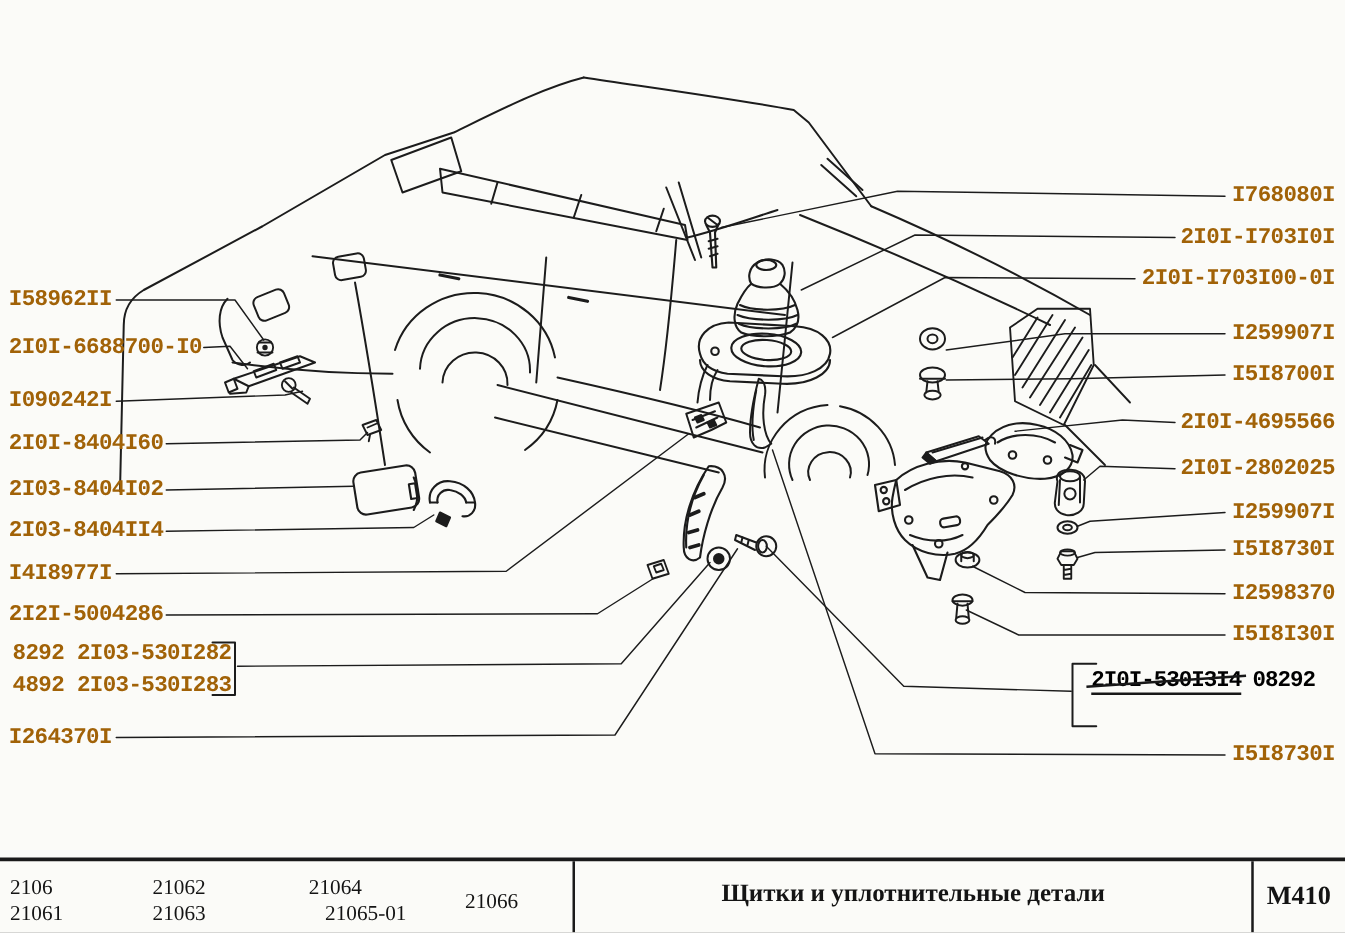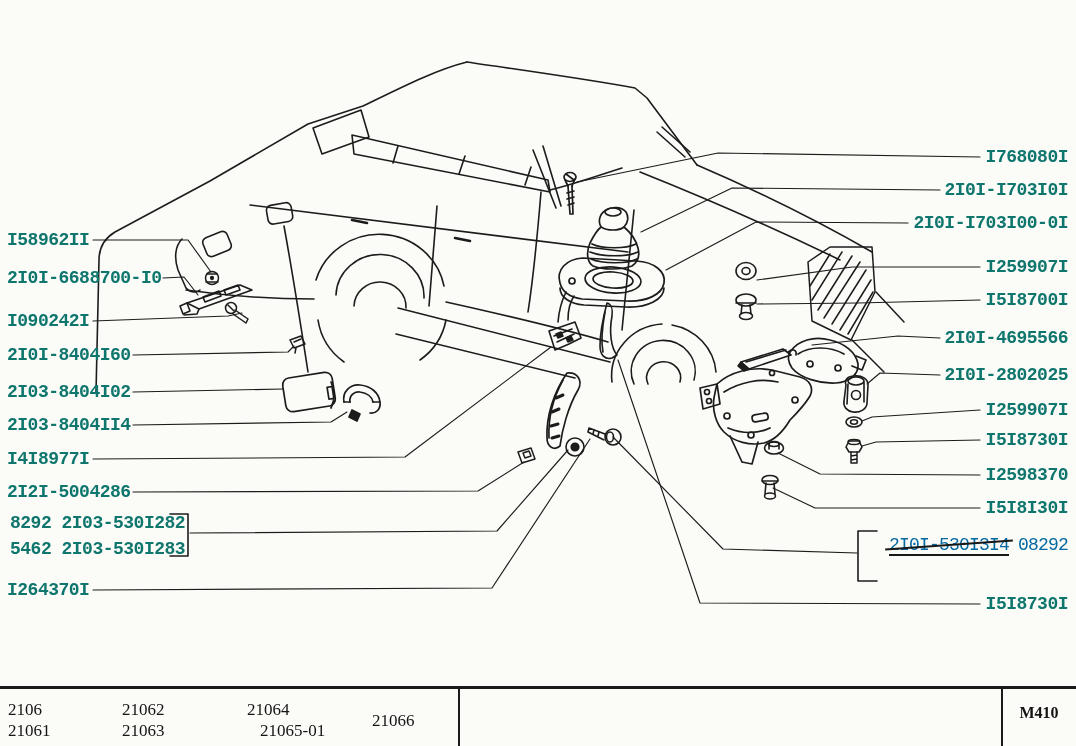--- a/index.html
+++ b/index.html
@@ -1,36 +1,36 @@
 <!DOCTYPE html>
 <html><head>
 <meta charset="utf-8">
 <style>
   html,body{margin:0;padding:0;background:#e8e8e8;}
   .stage{position:relative;width:1076px;height:746px;background:#fbfbf8;overflow:hidden;
          font-family:"Liberation Mono","DejaVu Sans Mono",monospace;color:#181818;}
   svg{position:absolute;left:0;top:0;}
   .lbl{position:absolute;font-size:18px;line-height:18px;font-weight:700;letter-spacing:-0.5px;
-       white-space:pre;color:#0f766e;}
+       white-space:pre;color:#a16207;}
   .lbl.r{text-align:right;right:8px;}
-  .crossed{position:absolute;right:8px;font-size:18px;line-height:18px;font-weight:400;
-           letter-spacing:-0.8px;white-space:pre;color:#0369a1;}
+  .crossed{position:absolute;right:24px;font-size:18px;line-height:18px;font-weight:700;
+           letter-spacing:-0.8px;white-space:pre;color:#000000;}
   .crossed .num{position:relative;display:inline-block;border-bottom:2px solid #181818;}
   .crossed .num::after{content:"";position:absolute;left:-4px;right:-4px;top:42%;
            border-top:2.2px solid #181818;transform:rotate(-4deg);}
   .crossed .code{margin-left:9px;}
   .footer{position:absolute;left:0;top:686px;width:1076px;height:57px;
           border-top:3px solid #1a1a1a;border-bottom:2px solid #1a1a1a;
           font-family:"Liberation Serif","DejaVu Serif",serif;color:#141414;background:#fbfbf8;}
   .vdiv{position:absolute;top:0;bottom:0;width:2px;background:#1a1a1a;}
   .model{position:absolute;font-size:17px;line-height:17px;}
   .ftitle{position:absolute;left:459px;width:543px;top:15px;text-align:center;
           font-size:20px;font-weight:700;}
   .fcode{position:absolute;left:1002px;width:74px;top:15px;text-align:center;
-         font-size:16px;font-weight:700;}
+         font-size:21px;font-weight:700;}
 </style>
 </head>
 <body>
 
 <div class="stage">
 
 <svg width="1076" height="746" viewBox="0 0 1076 746">
   <g stroke="#1c1c1c" stroke-width="1.6" fill="none" stroke-linecap="round" stroke-linejoin="round">
 
     <g>
@@ -276,21 +276,21 @@
 
 <div class="lbl" style="top:231px;left:7px">I58962II</div>
 <div class="lbl" style="top:269px;left:7px">2I0I-6688700-I0</div>
 <div class="lbl" style="top:312px;left:7px">I090242I</div>
 <div class="lbl" style="top:346px;left:7px">2I0I-8404I60</div>
 <div class="lbl" style="top:383px;left:7px">2I03-8404I02</div>
 <div class="lbl" style="top:416px;left:7px">2I03-8404II4</div>
 <div class="lbl" style="top:450px;left:7px">I4I8977I</div>
 <div class="lbl" style="top:483px;left:7px">2I2I-5004286</div>
 <div class="lbl" style="top:514px;left:10px">8292 2I03-530I282</div>
-<div class="lbl" style="top:540px;left:10px">5462 2I03-530I283</div>
+<div class="lbl" style="top:540px;left:10px">4892 2I03-530I283</div>
 <div class="lbl" style="top:581px;left:7px">I264370I</div>
 
 <div class="lbl r" style="top:148px">I768080I</div>
 <div class="lbl r" style="top:181px">2I0I-I703I0I</div>
 <div class="lbl r" style="top:214px">2I0I-I703I00-0I</div>
 <div class="lbl r" style="top:258px">I259907I</div>
 <div class="lbl r" style="top:291px">I5I8700I</div>
 <div class="lbl r" style="top:329px">2I0I-4695566</div>
 <div class="lbl r" style="top:366px">2I0I-2802025</div>
 <div class="lbl r" style="top:401px">I259907I</div>
@@ -305,16 +305,17 @@
 <div class="footer">
   <div class="vdiv" style="left:458px"></div>
   <div class="vdiv" style="left:1001px"></div>
   <div class="model" style="left:8px;top:12px">2106</div>
   <div class="model" style="left:8px;top:33px">21061</div>
   <div class="model" style="left:122px;top:12px">21062</div>
   <div class="model" style="left:122px;top:33px">21063</div>
   <div class="model" style="left:247px;top:12px">21064</div>
   <div class="model" style="left:260px;top:33px">21065-01</div>
   <div class="model" style="left:372px;top:23px">21066</div>
+  <div class="ftitle">Щитки и уплотнительные детали</div>
   <div class="fcode">М410</div>
 </div>
 
 </div>
 
 </body></html>

